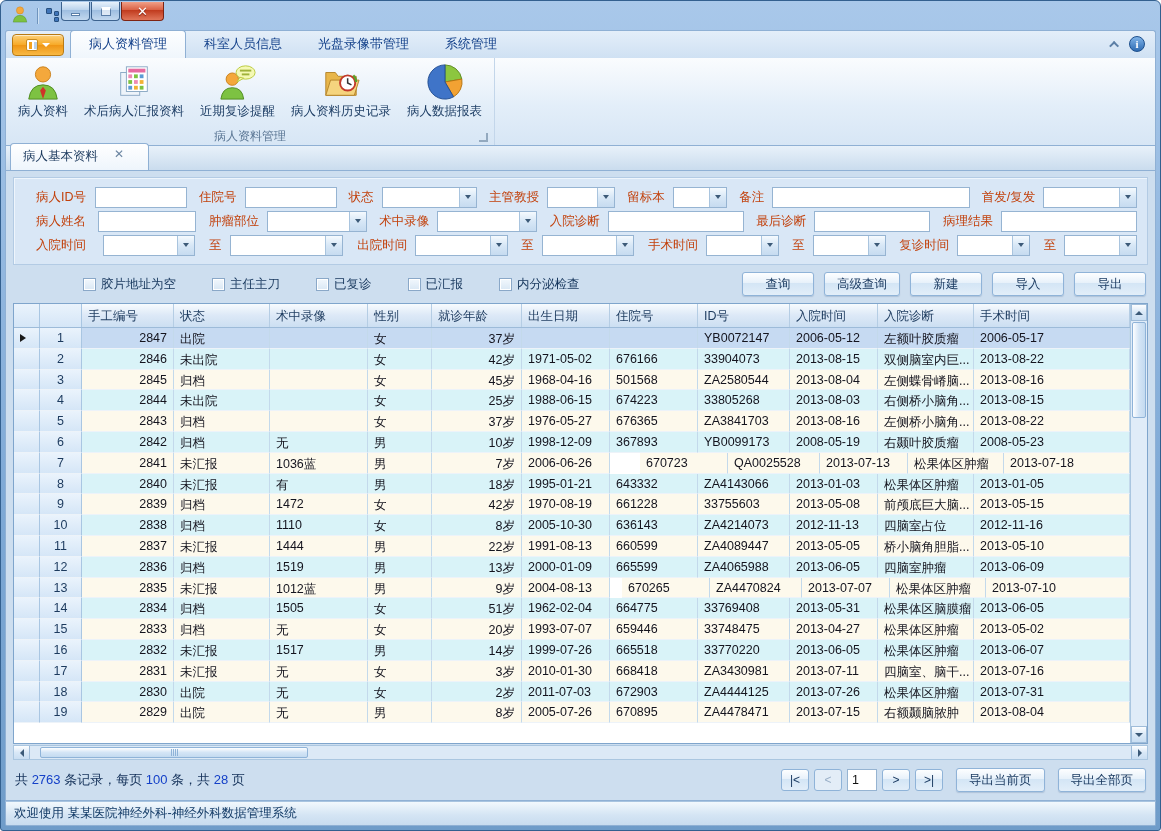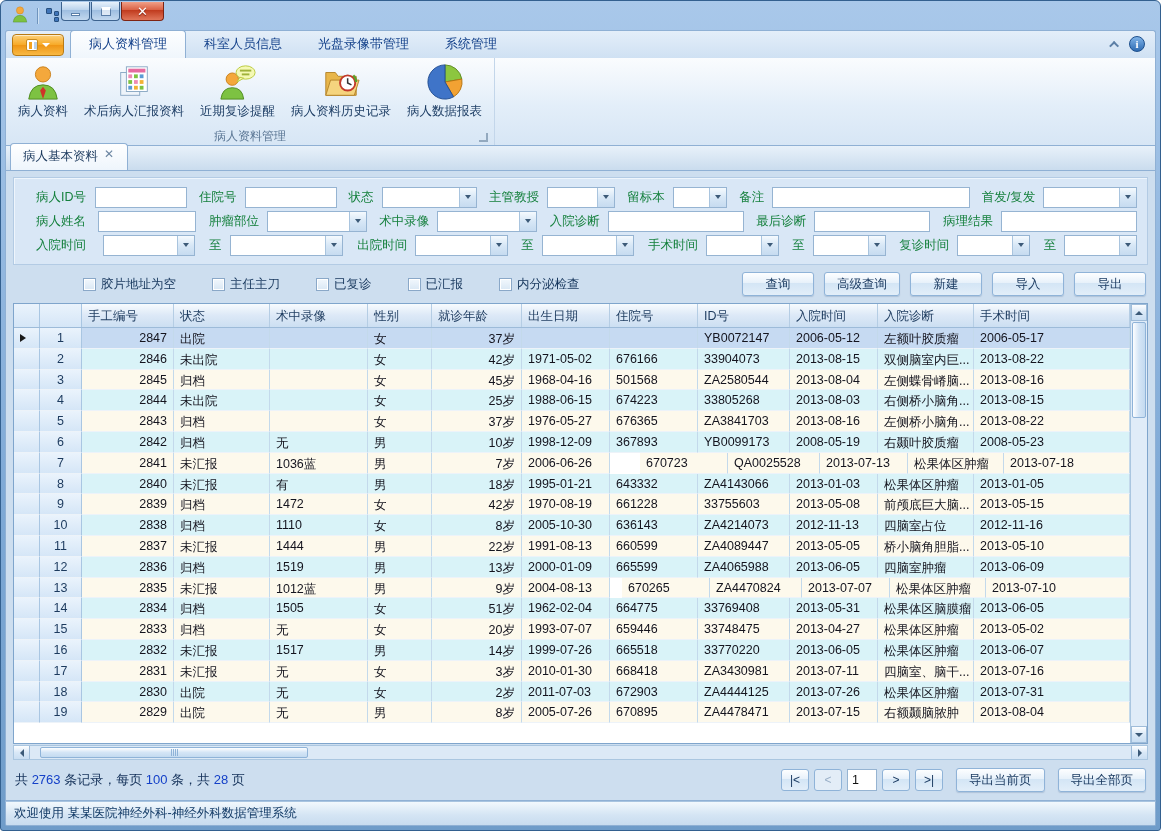--- a/index.html
+++ b/index.html
@@ -50,28 +50,28 @@
   .ribbon-group{display:flex;flex-direction:column;border-right:1px solid #c3d6ea;padding:2px 4px 0 4px;}
   .rg-buttons{display:flex;flex:1;align-items:flex-start;}
   .big-btn{display:flex;flex-direction:column;align-items:center;padding:3px 8px 2px 8px;border-radius:3px;}
   .big-btn svg{display:block;}
   .big-btn .bb-label{font-size:12.5px;color:#1f3f66;margin-top:2px;white-space:nowrap;}
   .rg-caption{height:17px;display:flex;align-items:center;justify-content:center;position:relative;font-size:12px;color:#5a7694;}
   .dlg-launcher{position:absolute;right:2px;bottom:3px;width:9px;height:9px;border-right:2px solid #93a9bf;border-bottom:2px solid #93a9bf;}
   
   .doc-tabbar{height:25px;flex:none;background:linear-gradient(#e8f1fa,#cadcee);border:1px solid #8fb0d4;border-top:none;
     display:flex;align-items:flex-end;padding:0 4px;}
-  .doc-tab{display:flex;align-items:flex-start;gap:6px;background:linear-gradient(#ffffff,#eef5fc);border:1px solid #8fb0d4;border-bottom:none;
-    border-radius:4px 4px 0 0;padding:4px 13px 5px 12px;font-size:12.5px;color:#1c3a5e;}
+  .doc-tab{display:flex;align-items:flex-start;gap:16px;background:linear-gradient(#ffffff,#eef5fc);border:1px solid #8fb0d4;border-bottom:none;
+    border-radius:4px 4px 0 0;padding:4px 24px 5px 12px;font-size:12.5px;color:#1c3a5e;}
   .doc-tab .x{color:#6c86a2;font-size:12px;font-weight:bold;line-height:1;}
   
   .content{flex:1;background:#cddeef;border:1px solid #8fb0d4;border-top:none;padding:6px 7px 4px 7px;display:flex;flex-direction:column;overflow:hidden;}
   .search-panel{background:#d9e7f6;border:1px solid #b3cbe4;box-shadow:inset 1px 1px 0 #eef5fc;padding:7px 10px 7px 22px;flex:none;}
   .s-row{display:flex;align-items:center;height:24px;white-space:nowrap;}
-  .s-label{font-size:12.5px;color:#15803d;margin-right:8px;}
+  .s-label{font-size:12.5px;color:#c2410c;margin-right:8px;}
   .s-label.w1{width:60px;}
   .s-gap{width:14px;}
   .tbox{height:21px;background:#fff;border:1px solid #96b4d2;display:inline-block;}
   .combo{height:21px;display:inline-flex;border:1px solid #96b4d2;background:#fff;}
   .combo .c-text{flex:1;}
   .combo .c-btn{width:17px;background:linear-gradient(#f5fafe,#d7e7f6 50%,#c6dbf0);border-left:1px solid #a9c4de;display:flex;align-items:center;justify-content:center;}
   .combo .c-btn .tri{width:0;height:0;border-left:3.5px solid transparent;border-right:3.5px solid transparent;border-top:4px solid #3c5a78;}
   
   .filter-row{display:flex;align-items:center;margin:7px 2px 7px 2px;flex:none;}
   .checks{display:flex;gap:36px;margin-left:68px;}

